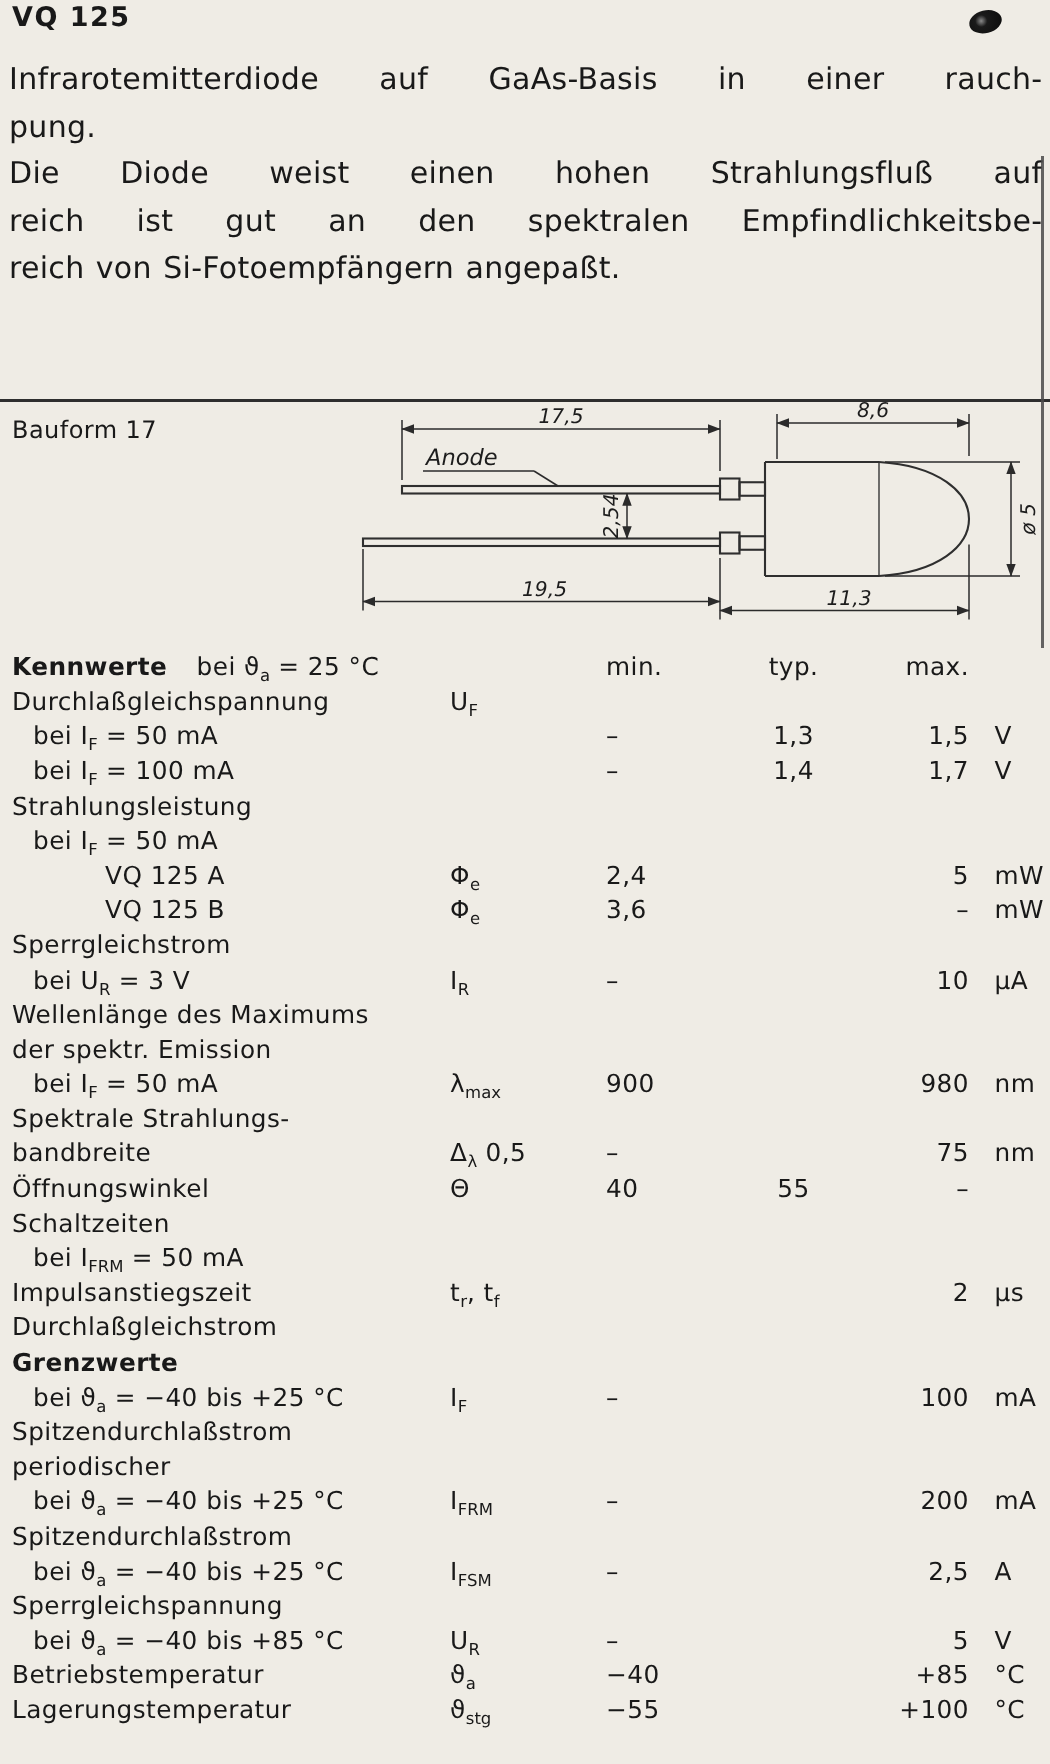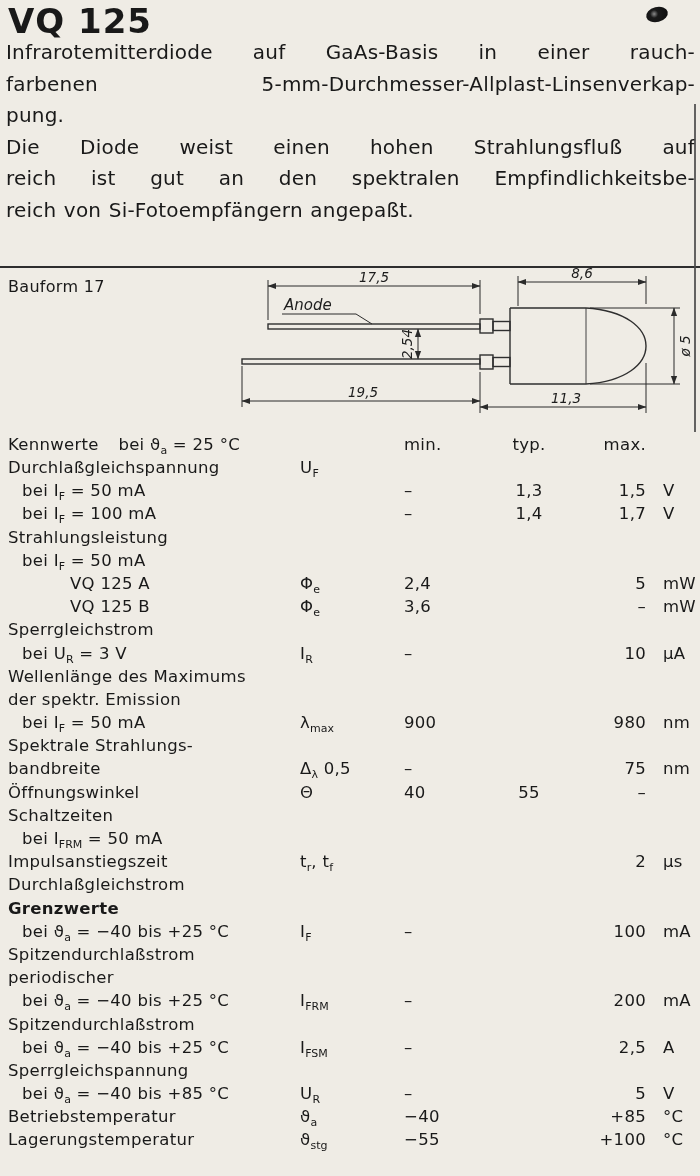--- a/index.html
+++ b/index.html
@@ -1,58 +1,57 @@
 <!DOCTYPE html>
 <html><head>
 <meta charset="utf-8">
 <style>
   *{box-sizing:border-box}
   html,body{margin:0;padding:0}
   body{width:700px;height:1176px;position:relative;overflow:hidden;
        background:#efece5;color:#191919;font-family:"DejaVu Sans",sans-serif}
-  .title{position:absolute;left:8px;top:1px;font-size:34px;font-weight:700;letter-spacing:1px}
+  .title{position:absolute;left:8px;top:1px;font-size:18px;font-weight:700;letter-spacing:1px}
   .reg-dot{position:absolute;left:646px;top:7px;width:22px;height:15px;border-radius:50%;
        transform:rotate(-14deg);
        background:radial-gradient(circle at 38% 42%, #8a8a8a 0, #1a1a1a 4px, #0b0b0b 100%)}
   .paras{position:absolute;left:6px;top:37px;width:689px;font-size:20px;line-height:31.5px;
        letter-spacing:.2px;word-spacing:1px}
   .pline{text-align:left;white-space:nowrap}
   .pline.j{white-space:normal;text-align:justify;text-align-last:justify}
   .rule{position:absolute;left:0;top:266px;width:700px;border-top:2px solid #2e2e2e}
   .bauform{position:absolute;left:8px;top:277px;font-size:16px;letter-spacing:.3px}
   .drawing{position:absolute;left:228px;top:268px}
   .scan-edge{position:absolute;left:694px;top:104px;width:2px;height:328px;background:#4a4a4a;opacity:.85}
   .table{position:absolute;left:8px;top:433px;width:686px;font-size:16.5px;letter-spacing:.3px}
   .thead,.trow{display:grid;grid-template-columns:292px 96px 78px 94px 82px 44px;align-items:baseline}
   .thead{height:23px}
   .trow{height:23.2px}
   .c{white-space:nowrap;line-height:23.2px}
   .headcell{grid-column:1/span 2}
-  .hb{font-weight:400}
+  .hb{font-weight:700}
   .cond{margin-left:14px}
   .label.ind1{padding-left:14px}
   .label.ind2{padding-left:62px}
   .min{text-align:left;padding-left:8px}
   .typ{text-align:center;padding-left:16px}
   .max{text-align:right;padding-right:4px}
   .unit{padding-left:13px}
   .trow.bold{font-weight:700}
   sub{font-size:11px;letter-spacing:0}
   .dim{font:italic 13.5px "DejaVu Sans",sans-serif;fill:#1d1d1d}
   .anode-t{font:italic 15px "DejaVu Sans",sans-serif;fill:#1d1d1d}
 </style>
 </head>
 <body>
 
 <div class="title">VQ 125</div>
 <div class="reg-dot"></div>
 
 <div class="paras">
     <div class="pline j">Infrarotemitterdiode auf GaAs-Basis in einer rauch-</div>
-    <div class="pline j">farbenen 5-mm-Durchmesser-Allplast-Linsenverkap-</div>
     <div class="pline">pung.</div>
     <div class="pline j">Die Diode weist einen hohen Strahlungsfluß auf</div>
     <div class="pline j">reich ist gut an den spektralen Empfindlichkeitsbe-</div>
     <div class="pline">reich von Si-Fotoempfängern angepaßt.</div>
   </div>
 
 <div class="rule"></div>
 <div class="bauform">Bauform 17</div>
 
 <svg class="drawing" width="472" height="164" viewBox="0 0 472 164" xmlns="http://www.w3.org/2000/svg">

